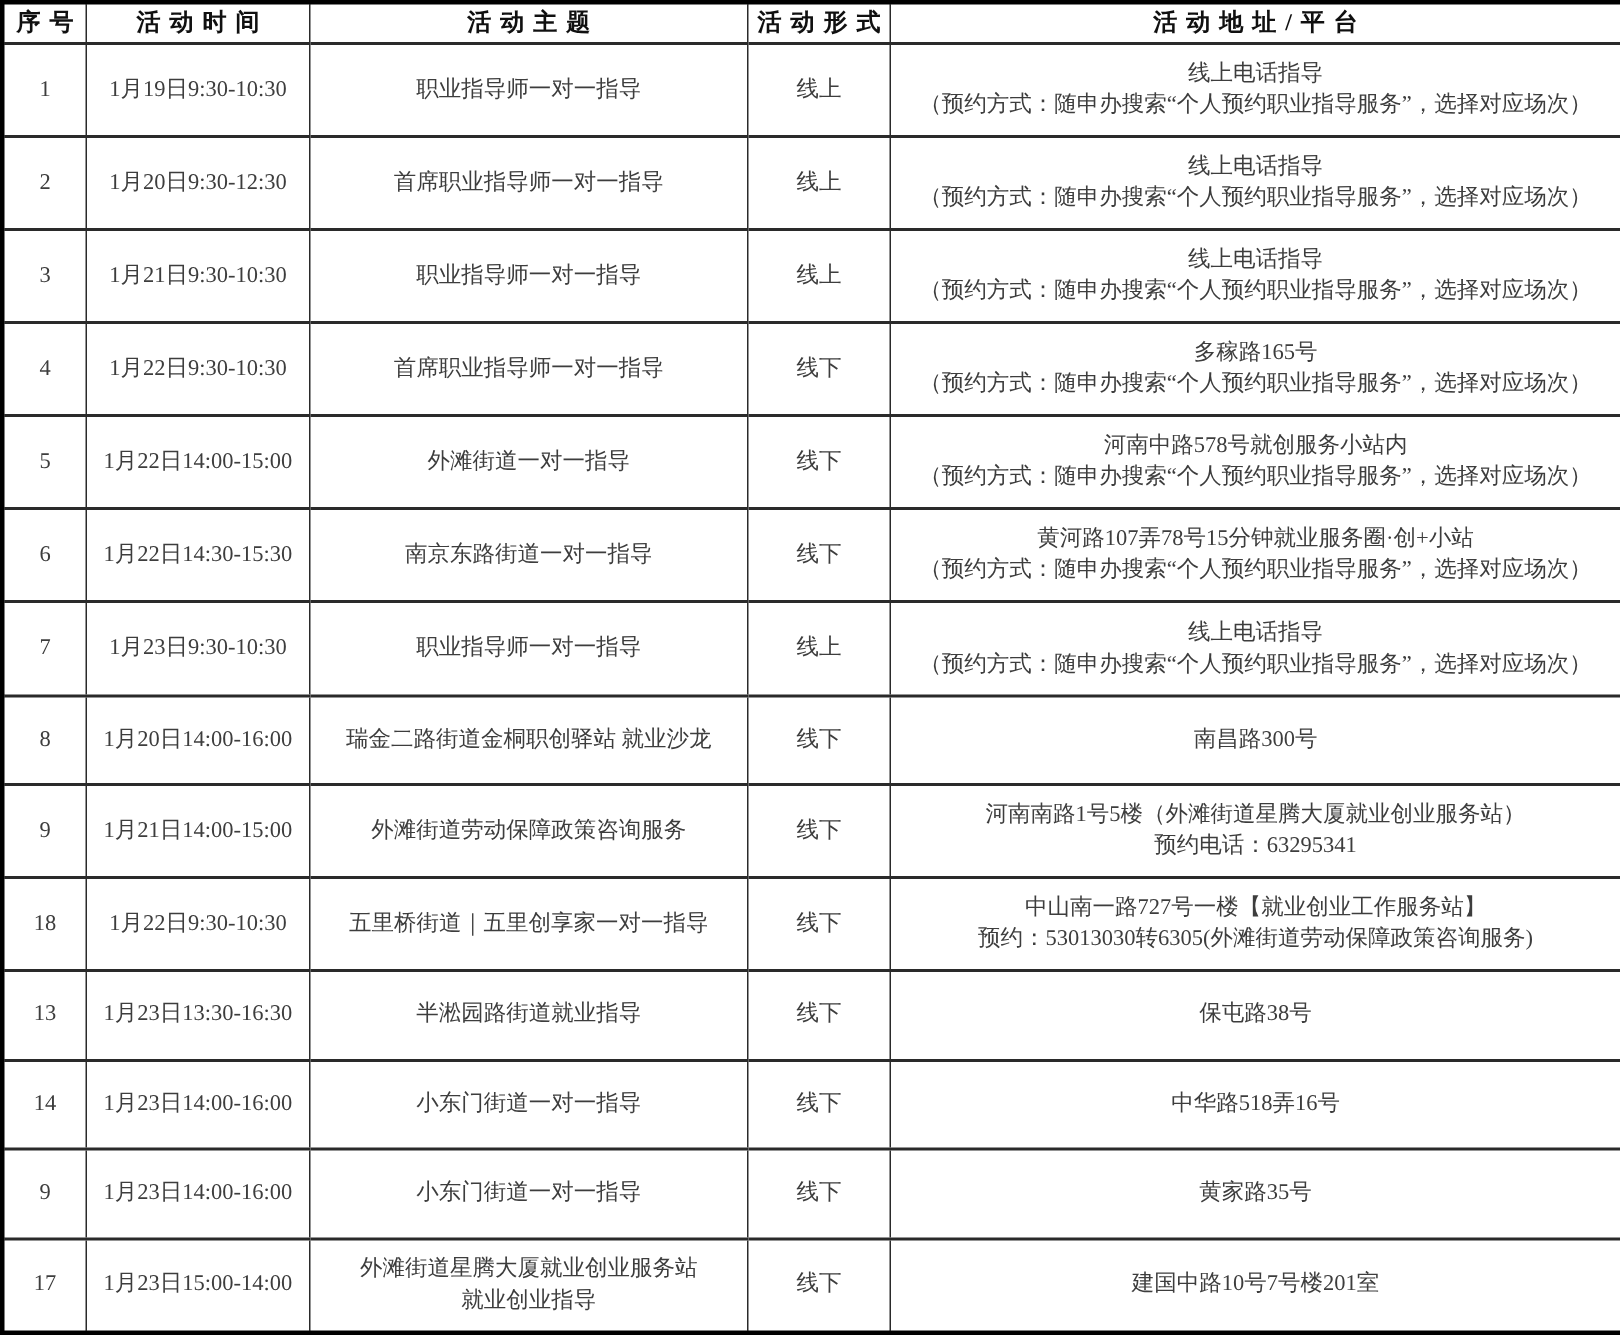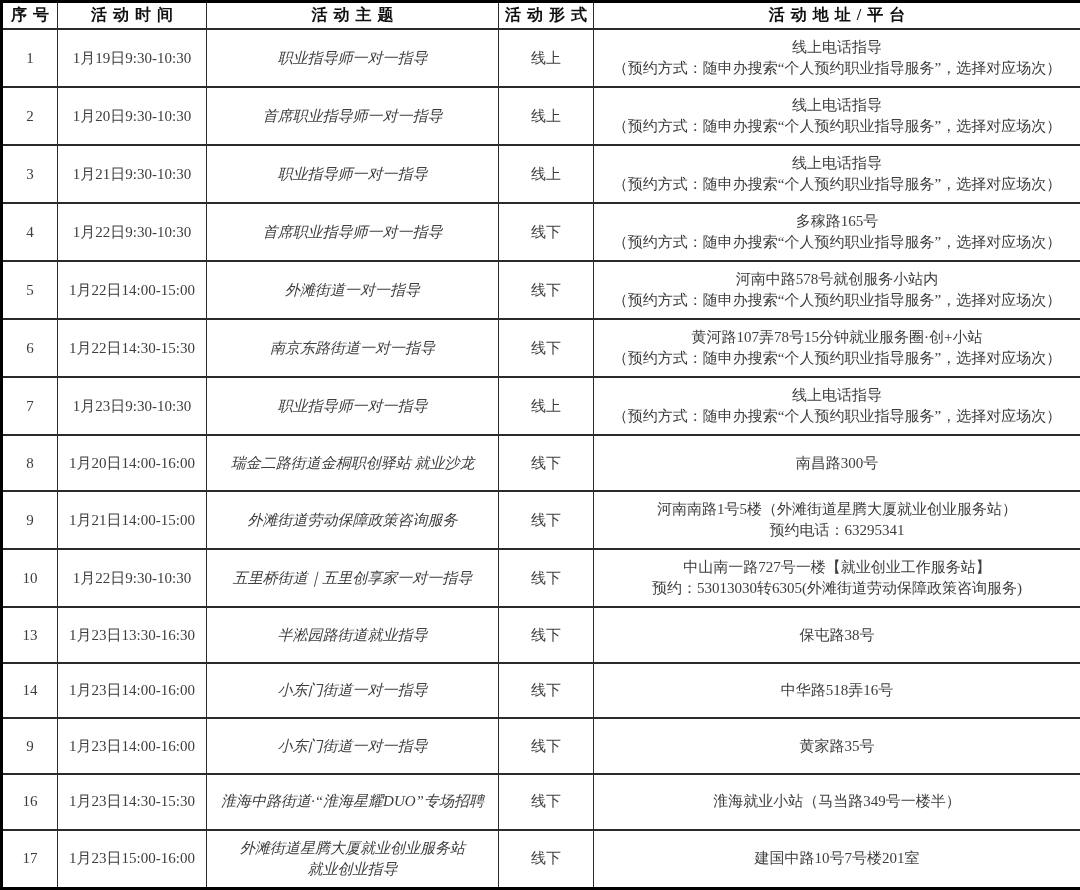--- a/index.html
+++ b/index.html
@@ -51,21 +51,21 @@
     color: #3d3d3d;
     text-align: center;
     vertical-align: middle;
     line-height: 21px;
   }
   .activity-table td div {
     white-space: nowrap;
   }
   .c-no   { font-size: 15px; }
   .c-time { font-size: 15px; }
-  .c-topic { font-size: 15px; font-style: italic; }
+  .c-topic { font-size: 15px; }
   .c-format { font-size: 15px; margin-top: 48px; }
   .c-address { font-size: 15px; }
 </style>
 </head>
 <body>
 
 <div class="page">
   <table class="activity-table">
     <colgroup>
       <col style="width:56px">
@@ -100,21 +100,21 @@
           <td class="c-address">
             <div>线上电话指导</div>
             <div>（预约方式：随申办搜索“个人预约职业指导服务”，选择对应场次）</div>
           </td>
         </tr>
         <tr>
           <td class="c-no">
             <div>2</div>
           </td>
           <td class="c-time">
-            <div>1月20日9:30-10:30</div>
+            <div>1月20日9:30-12:30</div>
           </td>
           <td class="c-topic">
             <div>首席职业指导师一对一指导</div>
           </td>
           <td class="c-format">
             <div>线上</div>
           </td>
           <td class="c-address">
             <div>线上电话指导</div>
             <div>（预约方式：随申办搜索“个人预约职业指导服务”，选择对应场次）</div>
@@ -240,21 +240,21 @@
           <td class="c-format">
             <div>线下</div>
           </td>
           <td class="c-address">
             <div>河南南路1号5楼（外滩街道星腾大厦就业创业服务站）</div>
             <div>预约电话：63295341</div>
           </td>
         </tr>
         <tr>
           <td class="c-no">
-            <div>10</div>
+            <div>18</div>
           </td>
           <td class="c-time">
             <div>1月22日9:30-10:30</div>
           </td>
           <td class="c-topic">
             <div>五里桥街道｜五里创享家一对一指导</div>
           </td>
           <td class="c-format">
             <div>线下</div>
           </td>
@@ -309,41 +309,24 @@
           </td>
           <td class="c-format">
             <div>线下</div>
           </td>
           <td class="c-address">
             <div>黄家路35号</div>
           </td>
         </tr>
         <tr>
           <td class="c-no">
-            <div>16</div>
-          </td>
-          <td class="c-time">
-            <div>1月23日14:30-15:30</div>
-          </td>
-          <td class="c-topic">
-            <div>淮海中路街道·“淮海星耀DUO”专场招聘</div>
-          </td>
-          <td class="c-format">
-            <div>线下</div>
-          </td>
-          <td class="c-address">
-            <div>淮海就业小站（马当路349号一楼半）</div>
-          </td>
-        </tr>
-        <tr>
-          <td class="c-no">
             <div>17</div>
           </td>
           <td class="c-time">
-            <div>1月23日15:00-16:00</div>
+            <div>1月23日15:00-14:00</div>
           </td>
           <td class="c-topic">
             <div>外滩街道星腾大厦就业创业服务站</div>
             <div>就业创业指导</div>
           </td>
           <td class="c-format">
             <div>线下</div>
           </td>
           <td class="c-address">
             <div>建国中路10号7号楼201室</div>

